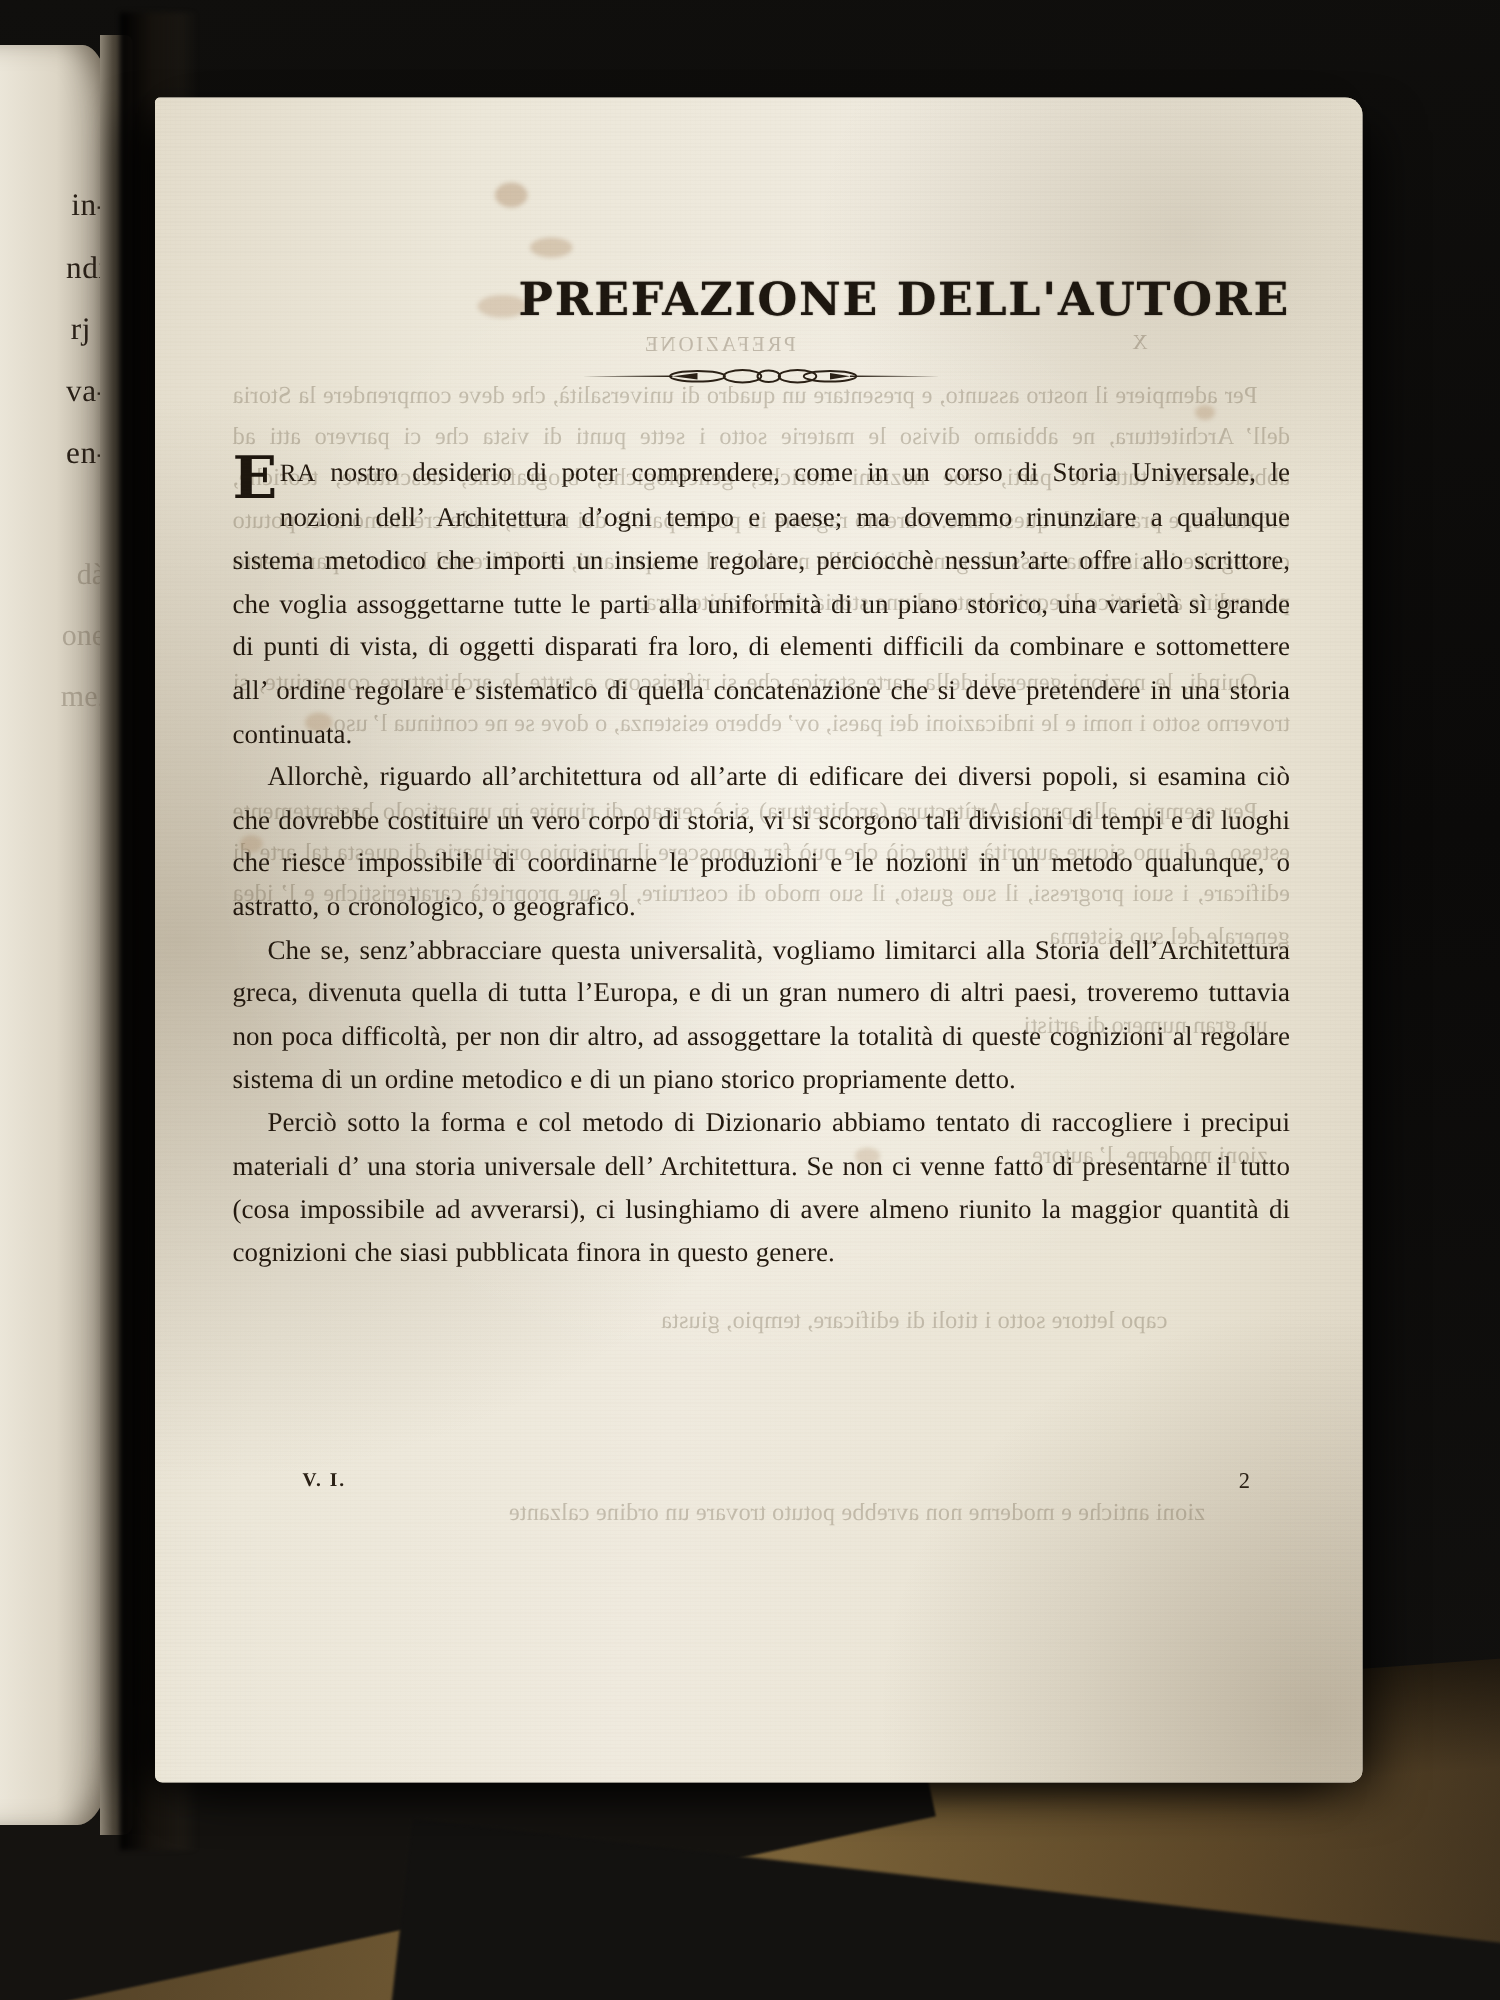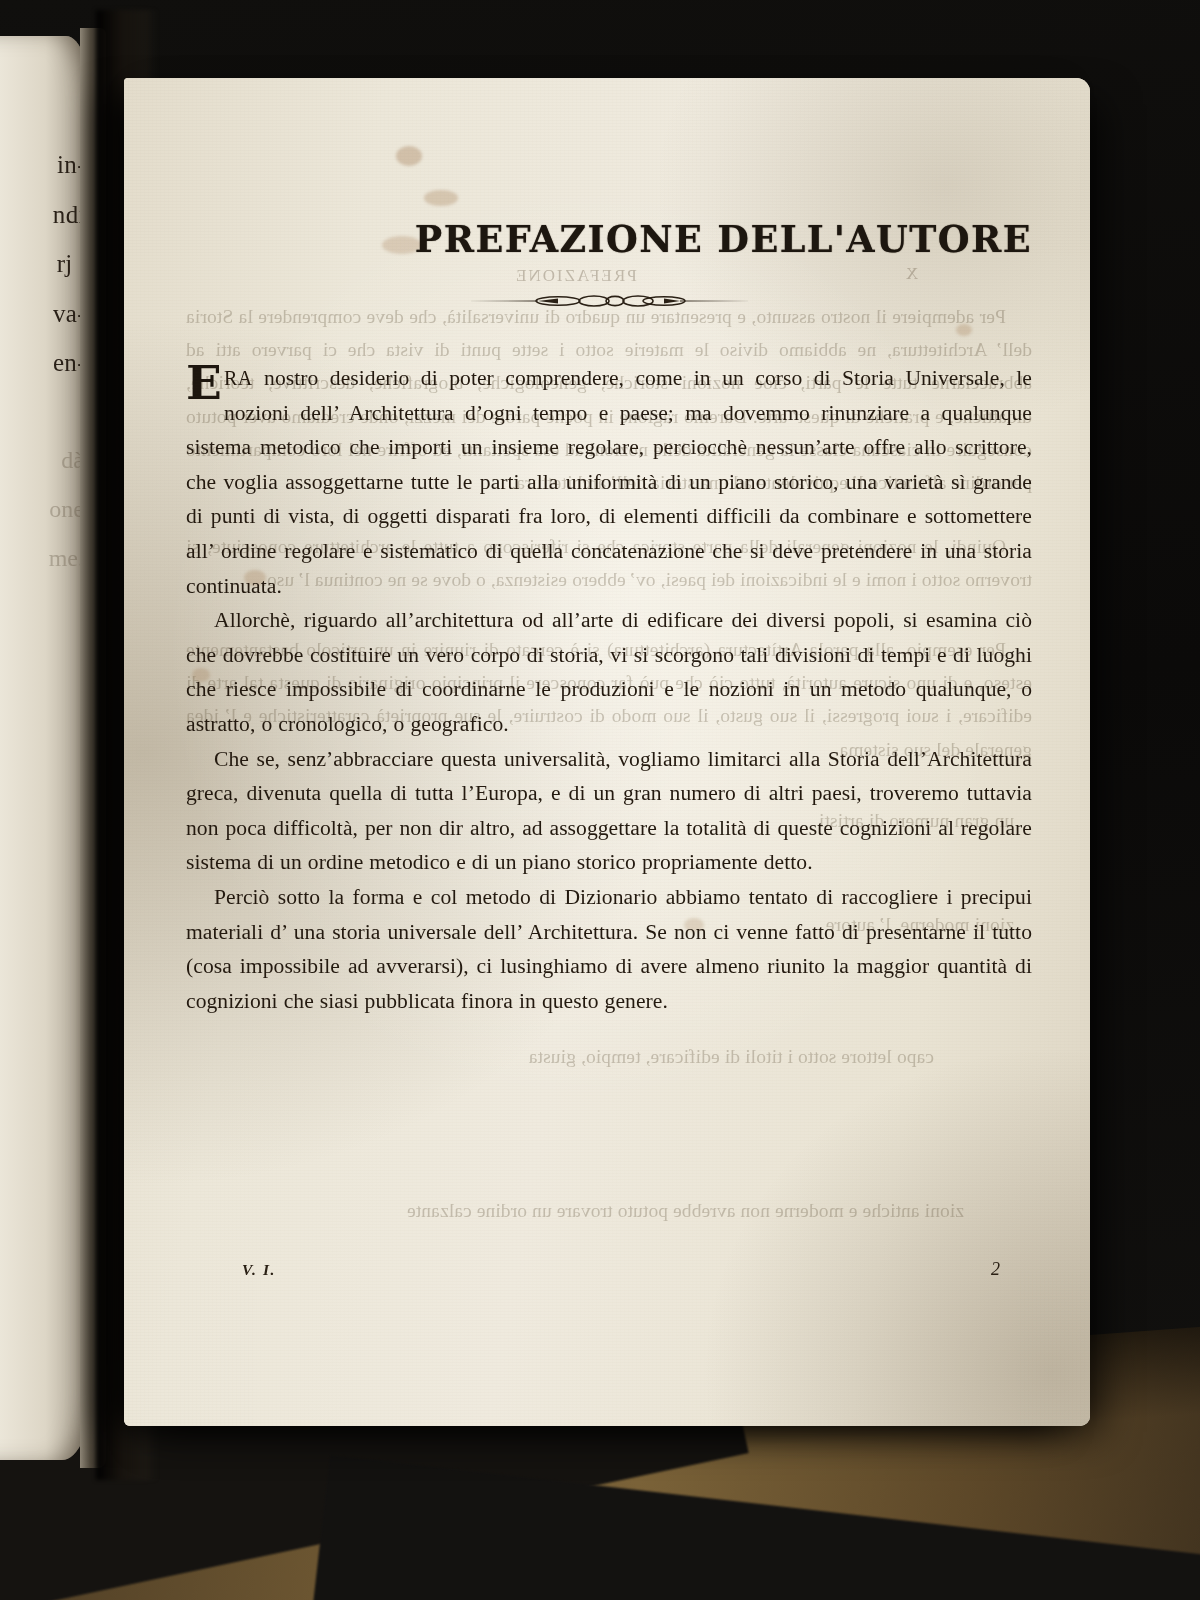--- a/index.html
+++ b/index.html
@@ -151,21 +151,21 @@
     font-family:"DejaVu Serif", serif;
     font-weight:700;
     font-size:47px;line-height:40px;
     margin:2px 2px 0 0;
     color:#1d160e;
   }
   .smallcaps{font-variant:small-caps;font-size:20px;letter-spacing:.5px;}
   .it{}
 
   #footer{
-    position:absolute;left:0;top:1183px;width:846px;height:30px;font-style:italic;
+    position:absolute;left:0;top:1098px;width:846px;height:30px;
   }
   #sig{
     position:absolute;left:56px;top:0;
     font-size:15.5px;font-weight:700;letter-spacing:1.6px;color:#2a2015;
   }
   #pagenum{
     position:absolute;right:32px;top:-2px;
     font-size:18px;color:#2a2015;
   }
 

